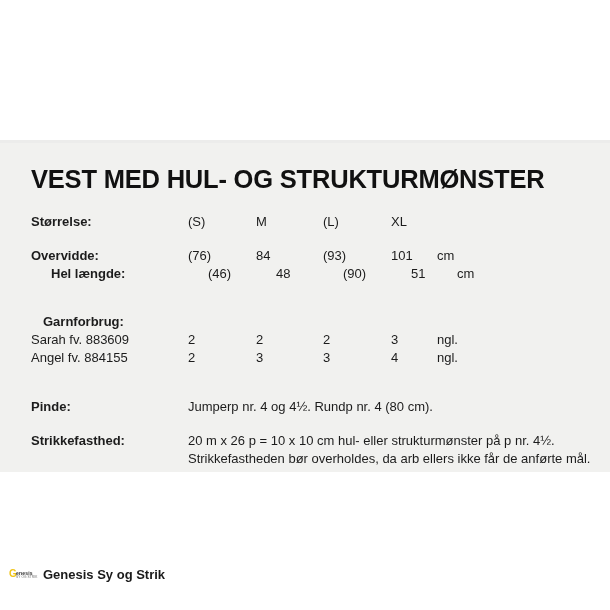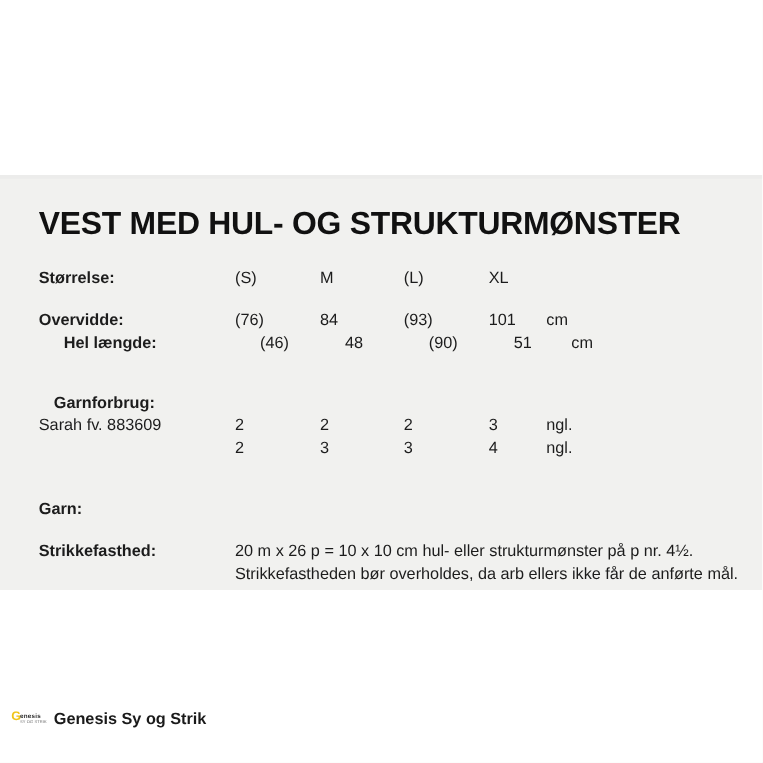--- a/index.html
+++ b/index.html
@@ -183,30 +183,32 @@
       <div class="row" style="top:187px;">
         <span class="lbl">Sarah fv. 883609</span>
         <span class="c0">2</span>
         <span class="c1">2</span>
         <span class="c2">2</span>
         <span class="c3">3</span>
         <span class="cu">ngl.</span>
       </div>
 
       <div class="row" style="top:205px;">
+        <span class="lbl">Angel fv. 884155</span>
         <span class="c0">2</span>
         <span class="c1">3</span>
         <span class="c2">3</span>
         <span class="c3">4</span>
         <span class="cu">ngl.</span>
       </div>
 
 
       <div class="row" style="top:254px;">
-        <span class="lbl b">Garn:</span>
+        <span class="lbl b">Pinde:</span>
+        <span class="val">Jumperp nr. 4 og 4½. Rundp nr. 4 (80 cm).</span>
       </div>
 
       <div class="row" style="top:288px;">
         <span class="lbl b">Strikkefasthed:</span>
         <span class="val">20 m x 26 p = 10 x 10 cm hul- eller strukturmønster på p nr. 4½.</span>
       </div>
       <div class="row" style="top:306px;">
         <span class="val">Strikkefastheden bør overholdes, da arb ellers ikke får de anførte mål.</span>
       </div>
 

